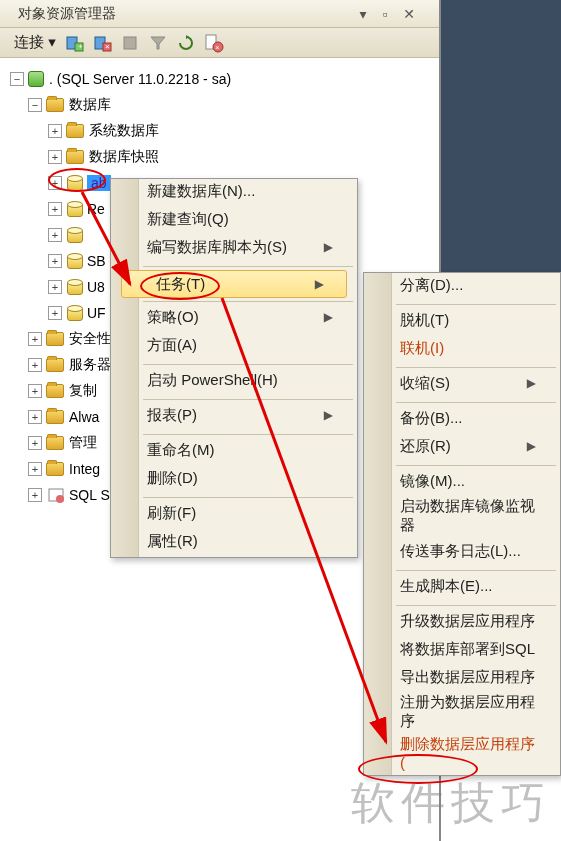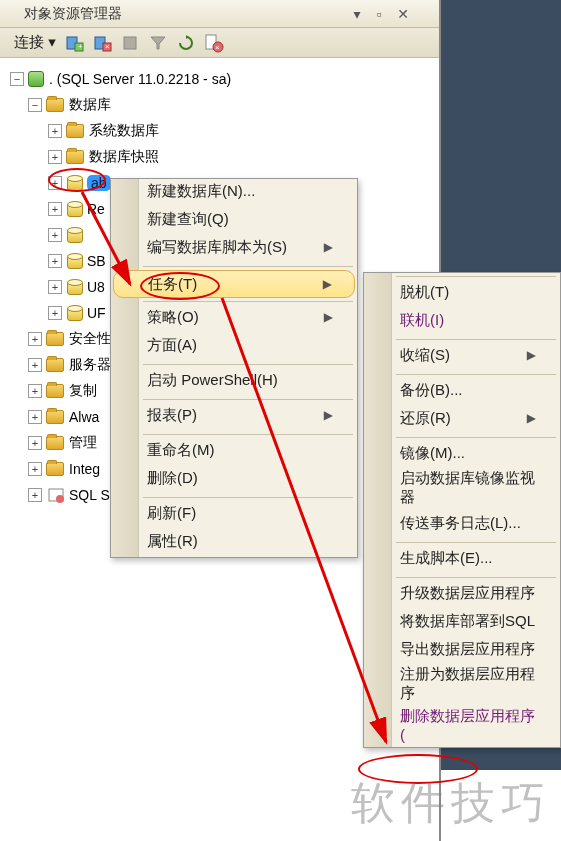--- a/index.html
+++ b/index.html
@@ -22,21 +22,21 @@
     position: absolute;
     left: 441px; top: 0;
     width: 120px; height: 770px;
     background: #3b4b60;
   }
   .titlebar {
     height: 28px;
     background: linear-gradient(#f7f4ea, #e9e4d0);
     border-bottom: 1px solid #c0bca8;
     display: flex; justify-content: space-between; align-items: center;
-    padding: 0 24px;
+    padding: 0 18px;
     color: #333;
   }
   .tb-right { letter-spacing: 6px; color: #555; }
   .connectbar {
     height: 30px;
     background: linear-gradient(#eeeada, #e2dcc6);
     border-bottom: 1px solid #c0bca8;
     display: flex; align-items: center;
     gap: 8px;
     padding: 0 14px;
@@ -74,21 +74,21 @@
     content:''; position:absolute; left:1px; top:2px; width:14px; height:12px;
     background:linear-gradient(#fff0a0,#e6c23c); border:1px solid #a88820; border-radius:3px;
   }
   .db::after{
     content:''; position:absolute; left:1px; top:0; width:14px; height:5px;
     background:#fff7c8; border:1px solid #a88820; border-radius:50%;
   }
   .server { width:16px; height:16px; margin-right:5px;
     background: linear-gradient(#a8e08a,#5bb33a); border-radius:3px; border:1px solid #3a7a20;}
   .sel {
-    background:#3399ff; color:#0f172a; padding:0 4px; border-radius:5px;
+    background:#3399ff; color:#4c1d95; padding:0 4px; border-radius:0;
   }
   .red-circ {
     position:absolute; border:2px solid #e00000; border-radius:50%;
   }
 
   .ctxmenu {
     position: absolute;
     background: #f4f0e4;
     border: 1px solid #999;
     box-shadow: 2px 3px 6px rgba(0,0,0,0.25);
@@ -99,25 +99,25 @@
     background: linear-gradient(to right,#e8e2d0,#dcd5bf);
     border-right:1px solid #ccc6b2;
   }
   .mitem {
     position:relative;
     padding: 0 24px 4px 36px;
     color:#222;
     display:flex; align-items:center; justify-content:space-between;
     min-height: 28px;
   }
-  .mitem.disabled { color:#701a75; }
+  .mitem.disabled { color:#c2410c; }
   .mitem.hl {
     background: linear-gradient(#fff0b8,#ffe38a);
-    border:1px solid #e0b050; border-radius:10px;
-    margin:0 2px; padding:3px 22px 3px 34px;
+    border:1px solid #e0b050; border-radius:3px;
+    margin:0 10px; padding:3px 22px 3px 34px;
   }
   .sep { margin:3px 4px 3px 32px; border-top:1px solid #c8c2ac; }
   .arrow { font-size:12px; color:#555; }
 
   .watermark {
     position:absolute; right:10px; bottom:8px;
     font-size:44px; letter-spacing:6px; color:rgba(130,130,130,0.5);
     font-weight:400;
   }
 
@@ -332,20 +332,23 @@
   <div class="mitem">
       <span>刷新(F)</span>
     </div>
   <div class="mitem">
       <span>属性(R)</span>
     </div>
 </div>
 
 <div class="ctxmenu" style="left:363px; top:272px; width:198px;">
   <div class="gutter"></div>
+  <div class="mitem">
+      <span>分离(D)...</span>
+    </div>
   <div class="sep"></div>
   <div class="mitem">
       <span>脱机(T)</span>
     </div>
   <div class="mitem disabled">
       <span>联机(I)</span>
     </div>
   <div class="sep"></div>
   <div class="mitem">
       <span>收缩(S)</span>

